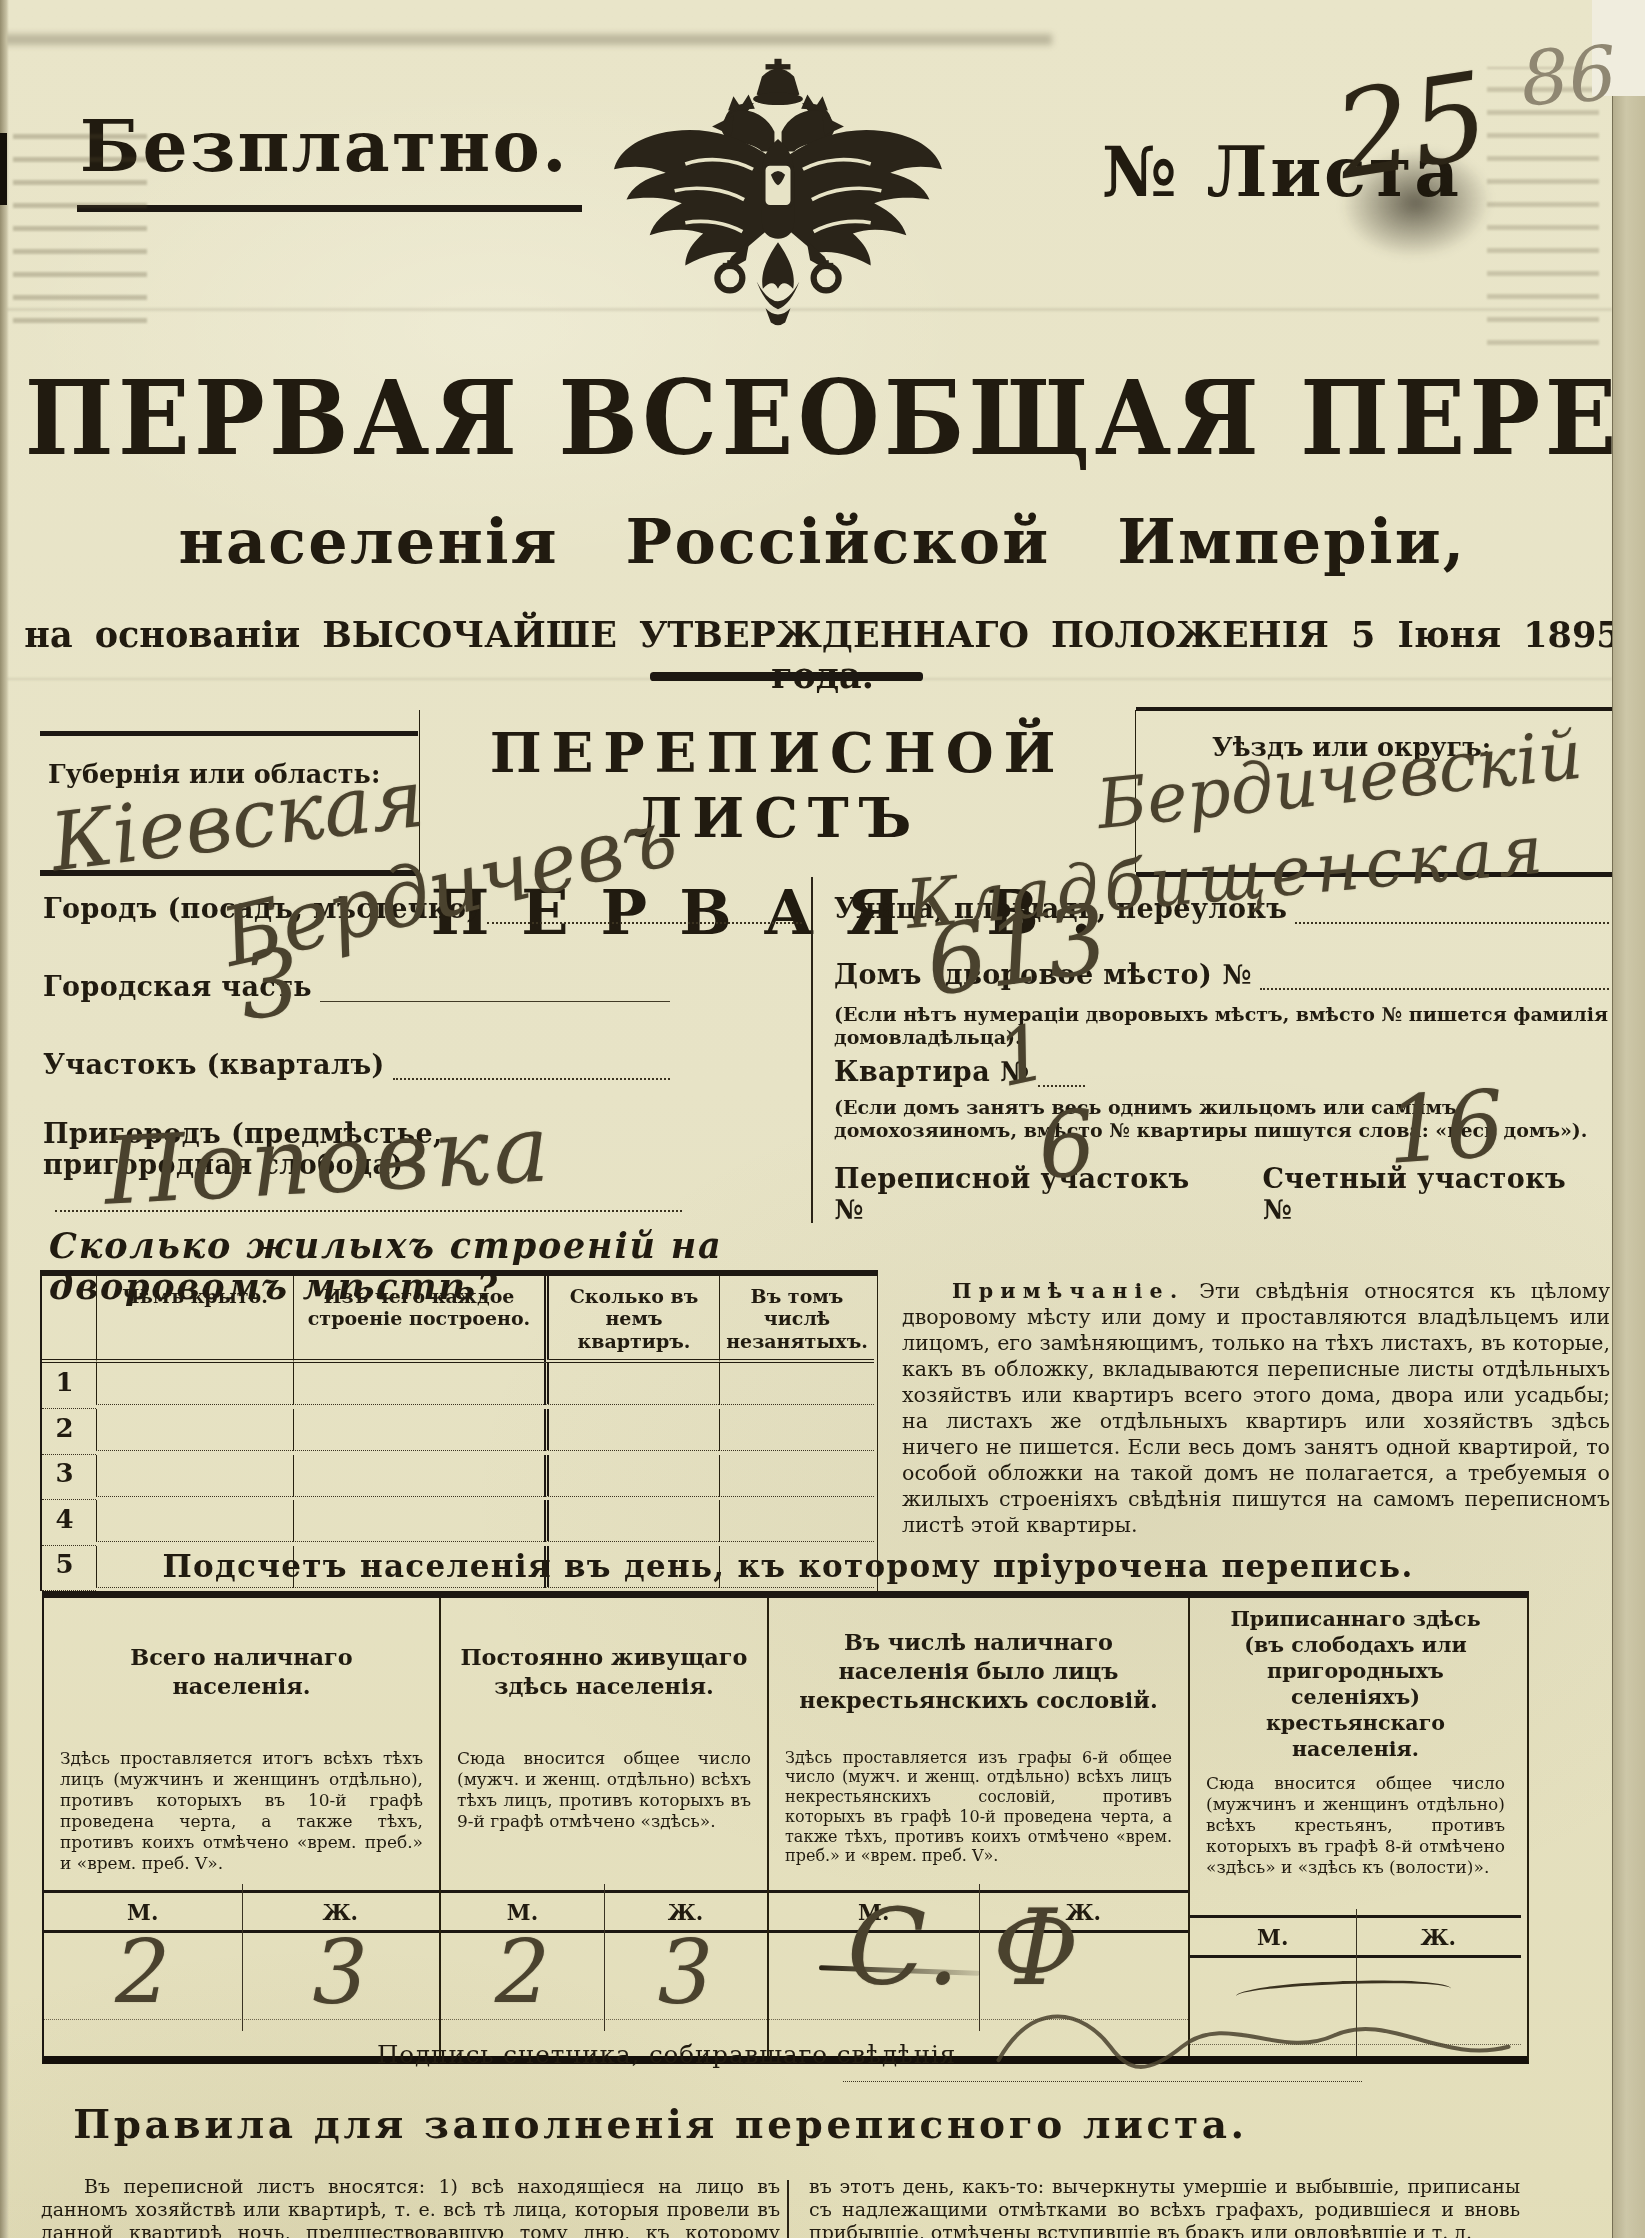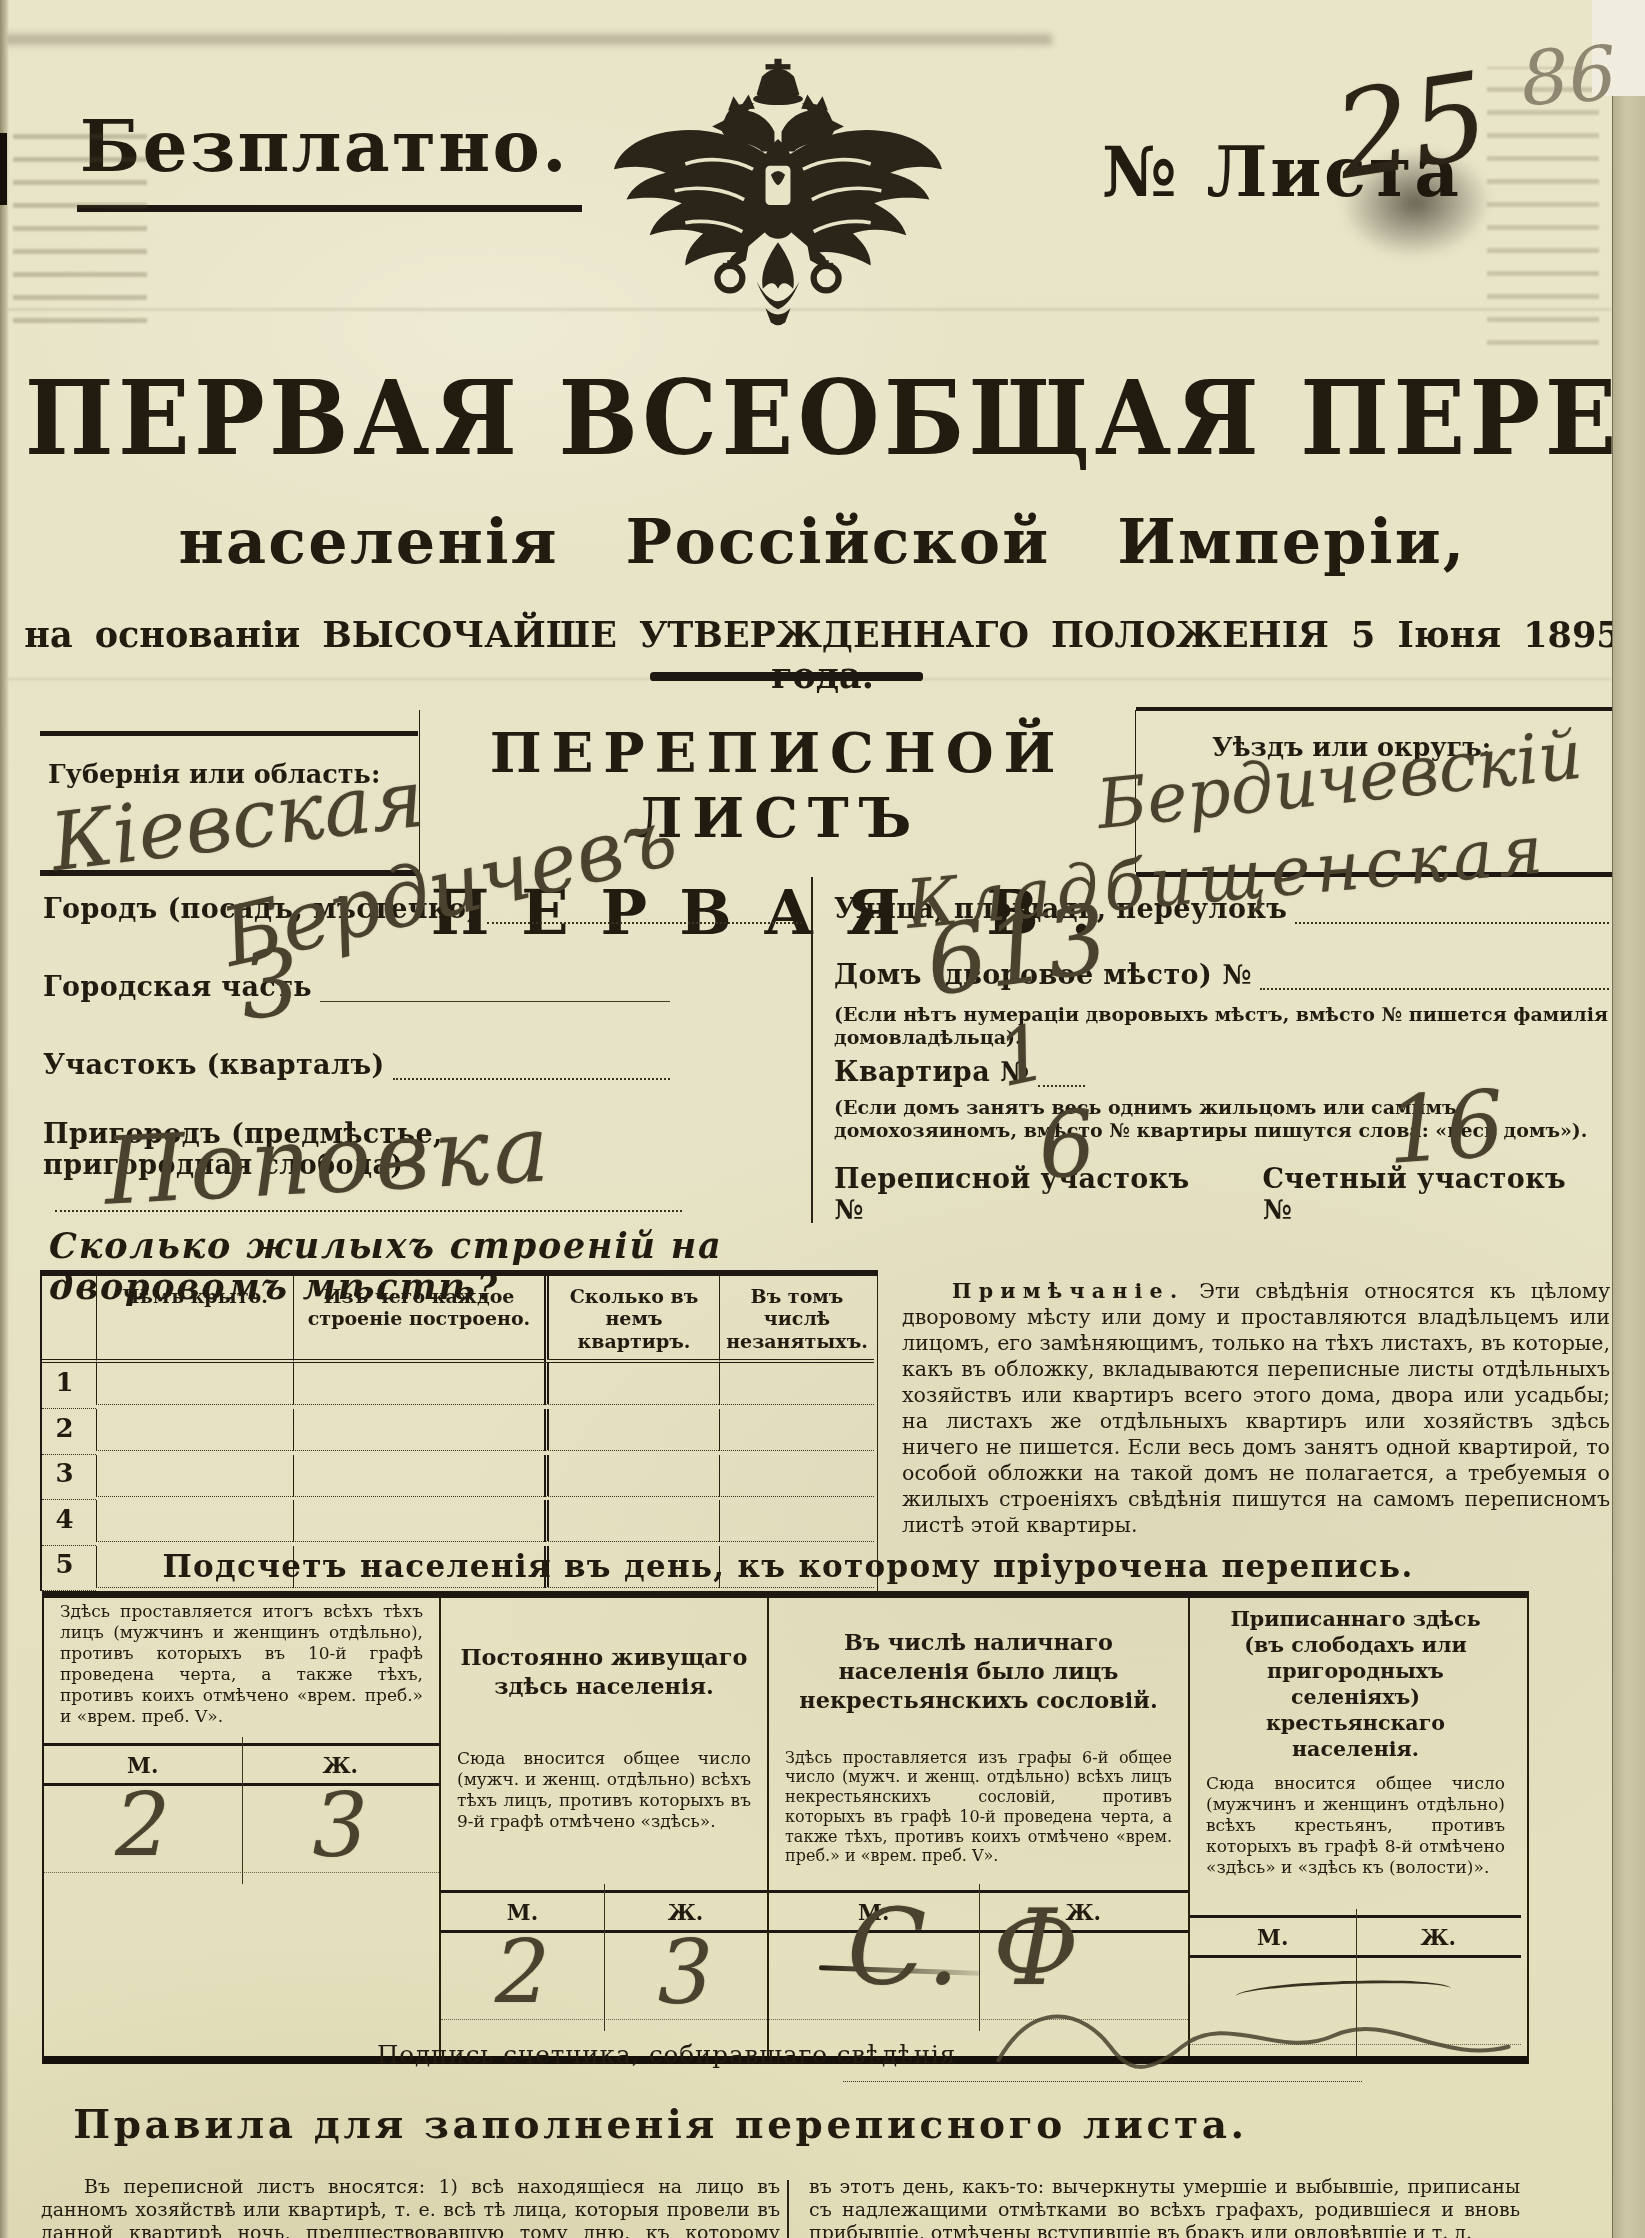--- a/index.html
+++ b/index.html
@@ -284,20 +284,21 @@
     <div class="c dbl"></div>
     <div class="c bl"></div>
 </div>
 
 <p class="abs" id="note"><span class="nt">Примѣчаніе.</span> <span>Эти свѣдѣнія относятся къ цѣлому дворовому мѣсту или дому и проставляются владѣльцемъ или лицомъ, его замѣняющимъ, только на тѣхъ листахъ, въ которые, какъ въ обложку, вкладываются переписные листы отдѣльныхъ хозяйствъ или квартиръ всего этого дома, двора или усадьбы; на листахъ же отдѣльныхъ квартиръ или хозяйствъ здѣсь ничего не пишется. Если весь домъ занятъ одной квартирой, то особой обложки на такой домъ не полагается, а требуемыя о жилыхъ строеніяхъ свѣдѣнія пишутся на самомъ переписномъ листѣ этой квартиры.</span></p>
 
 <div class="abs" id="sum-head">Подсчетъ населенія въ день, къ которому пріурочена перепись.</div>
 
 <div class="abs" id="stable">
   <div class="scol">
+    <div class="s-head">Всего наличнаго населенія.</div>
     <div class="s-detail">Здѣсь проставляется итогъ всѣхъ тѣхъ лицъ (мужчинъ и женщинъ отдѣльно), противъ которыхъ въ 10-й графѣ проведена черта, а также тѣхъ, противъ коихъ отмѣчено «врем. преб.» и «врем. преб. V».</div>
     <div class="s-mj">
         <div class="m">М.</div>
         <div>Ж.</div>
       </div>
     <div class="s-vals">
         <div class="vdiv"></div>
       <div class="v hw">2</div>
       <div class="v hw">3</div>
     </div>

